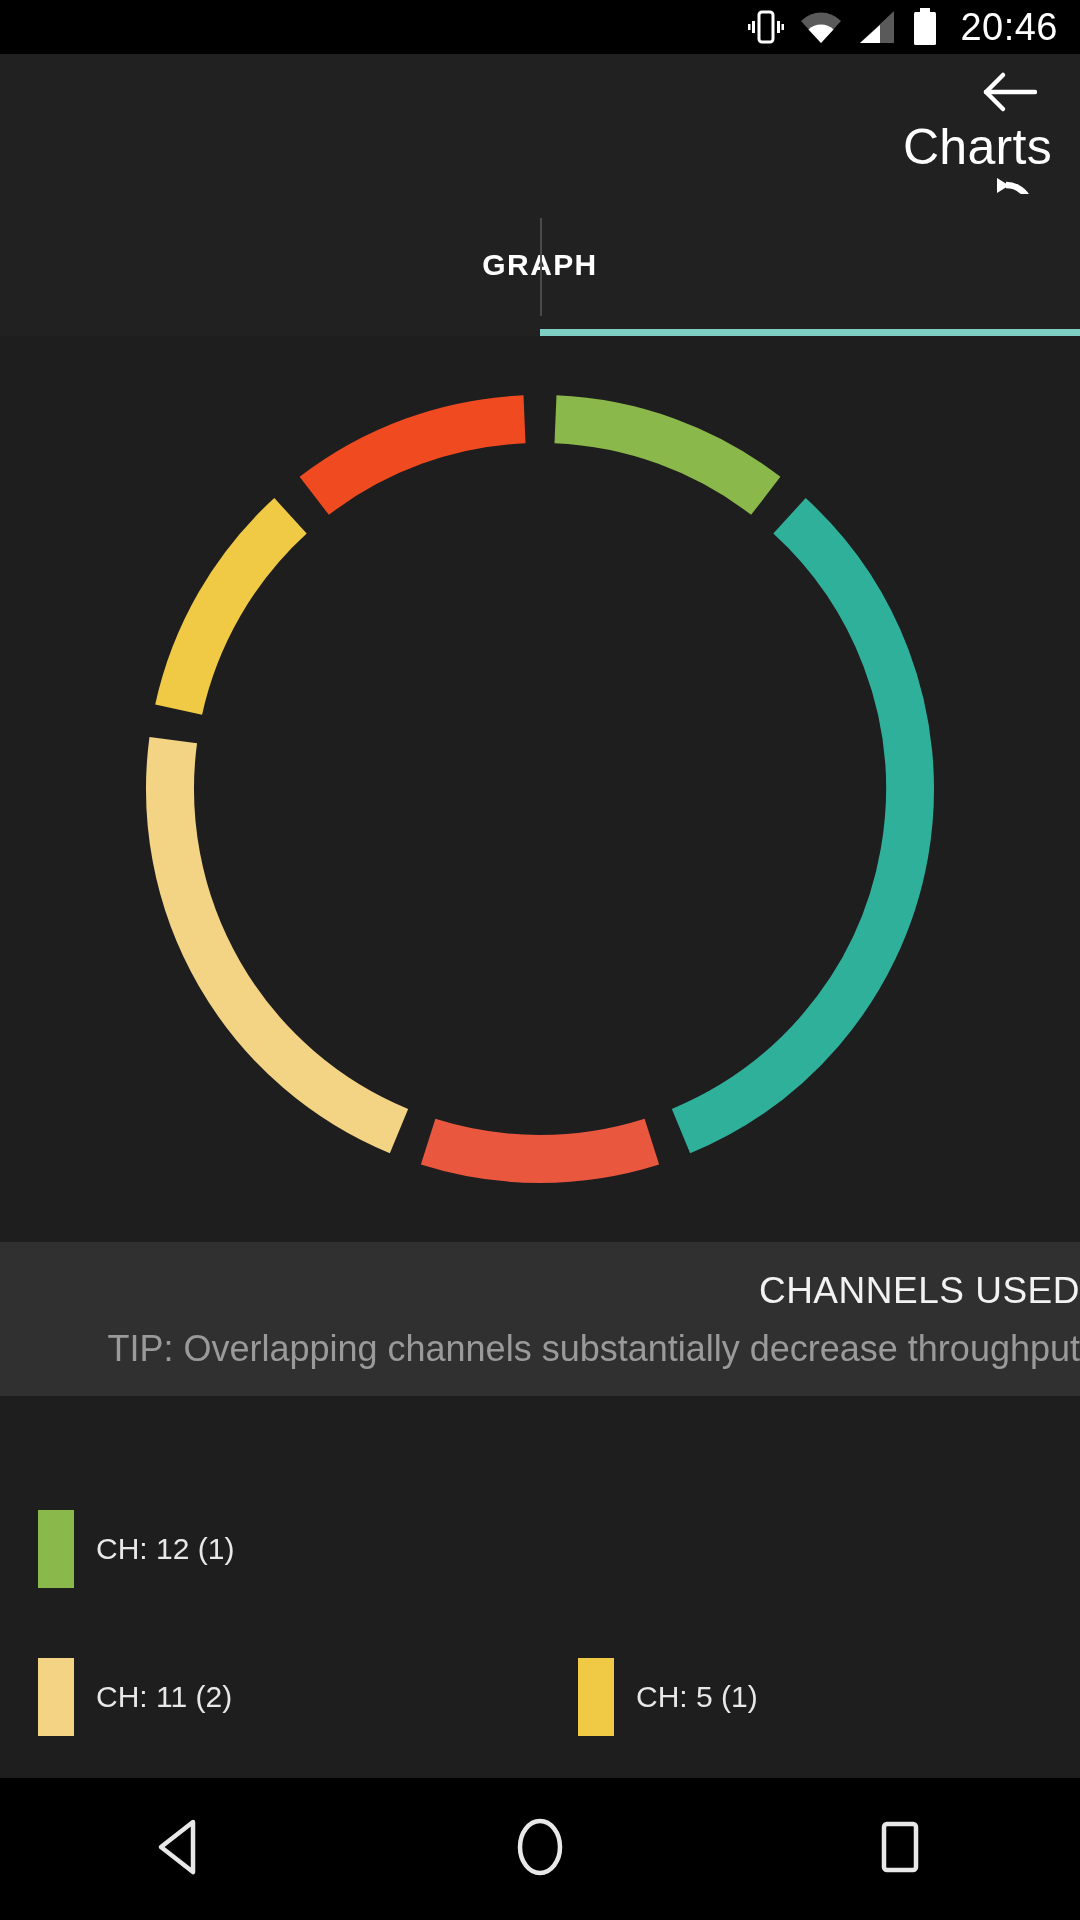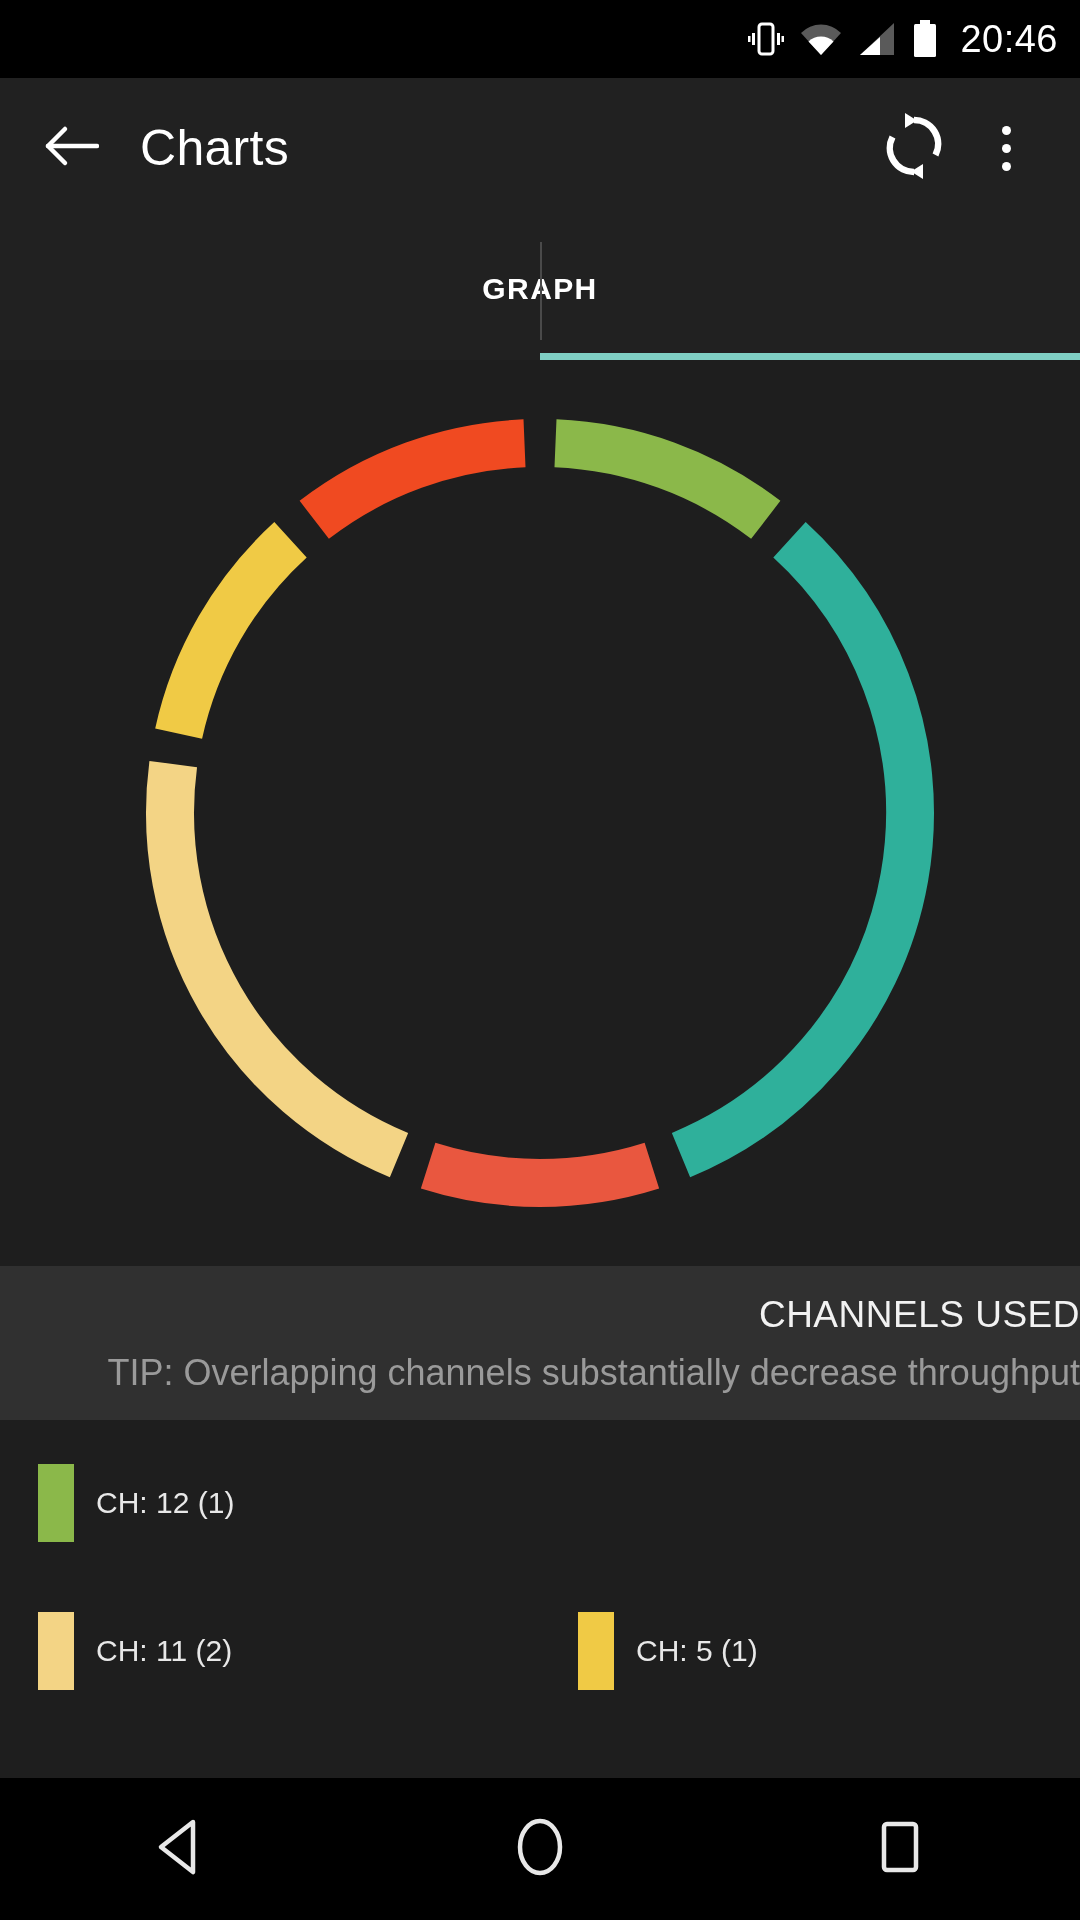--- a/index.html
+++ b/index.html
@@ -7,33 +7,34 @@
   body {
     background:#1E1E1E;
     font-family:"Liberation Sans", sans-serif;
     color:#fff;
     overflow:hidden;
     position:relative;
   }
 
   
   .statusbar{
-    height:78px; background:#000; display:flex; align-items:center;
+    height:54px; background:#000; display:flex; align-items:center;
     justify-content:flex-end; padding-right:22px; gap:16px;
   }
   .sb-icon{ display:flex; align-items:center; justify-content:center; }
   .sb-clock{
     font-size:38px; color:#fff; letter-spacing:.5px;
     font-family:"Liberation Sans", sans-serif; margin-left:6px;
   }
 
   
   .appbar{
-    height:140px; background:#212121; display:flex; align-items:center;
-    padding:0 28px;
+    height:140px; background:#212121; display:flex; align-items:flex-end;
+    padding:16px 28px;
+    flex-direction:column;
   }
   .back-btn{ width:86px; height:86px; display:flex; align-items:center; justify-content:center; }
   .appbar-title{
     font-size:50px; font-weight:400; color:#fff; margin-left:26px; flex:1;
     letter-spacing:.3px;
   }
   .appbar-action{ width:92px; height:92px; display:flex; align-items:center; justify-content:center; }
   .dots{ display:flex; flex-direction:column; gap:9px; align-items:center; }
   .dots i{ width:9px; height:9px; border-radius:50%; background:#fff; display:block; }
 
@@ -66,21 +67,21 @@
   .used-panel{
     background:#303030; padding:28px 0 26px; text-align:right;
   }
   .used-title{ font-size:37px; color:#f2f2f2; font-weight:400; letter-spacing:.5px; }
   .used-tip{ font-size:36px; color:#9a9a9a; margin-top:16px; font-weight:400; }
 
   
   .legend{
     background:#1E1E1E; padding:44px 0 0 0; height:412px;
   }
-  .legend-row{ display:flex; height:148px; align-items:flex-start; }
+  .legend-row{ display:flex; height:148px; align-items:flex-end; }
   .legend-item{ flex:1; display:flex; align-items:center; padding-left:38px; }
   .swatch{ width:36px; height:78px; flex:none; }
   .legend-label{ font-size:30px; color:#e8e8e8; margin-left:22px; white-space:nowrap; }
 
   
   .navbar{
     position:absolute; bottom:0; left:0; width:1080px; height:142px;
     background:#000; display:flex; align-items:center; justify-content:space-around;
   }
   .nav-btn{ width:150px; height:142px; display:flex; align-items:center; justify-content:center; }

